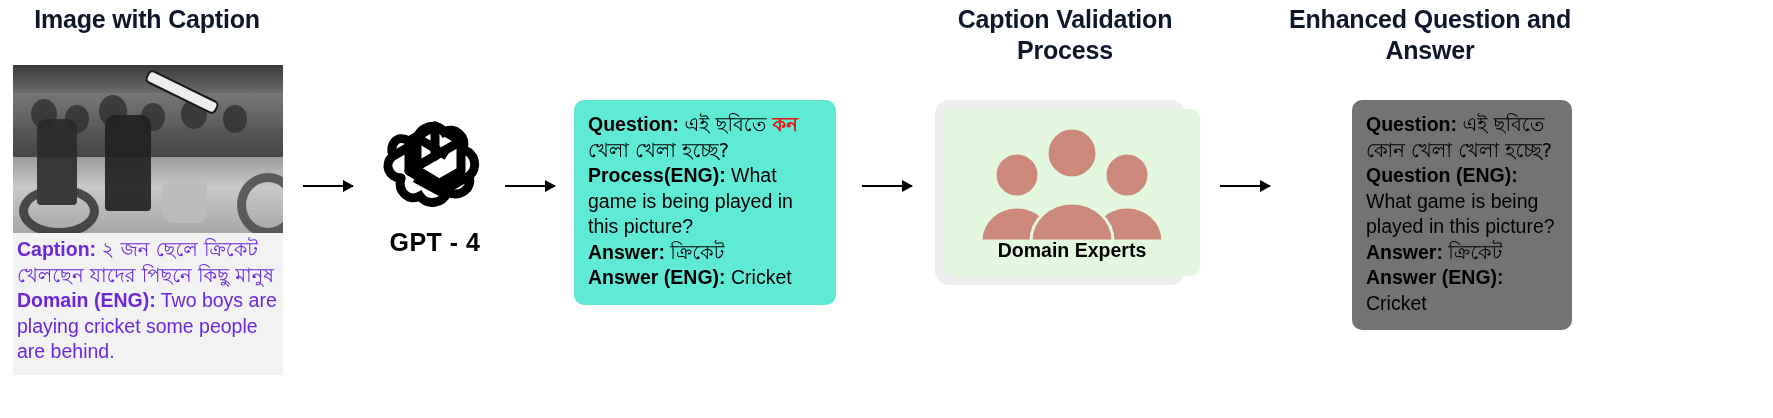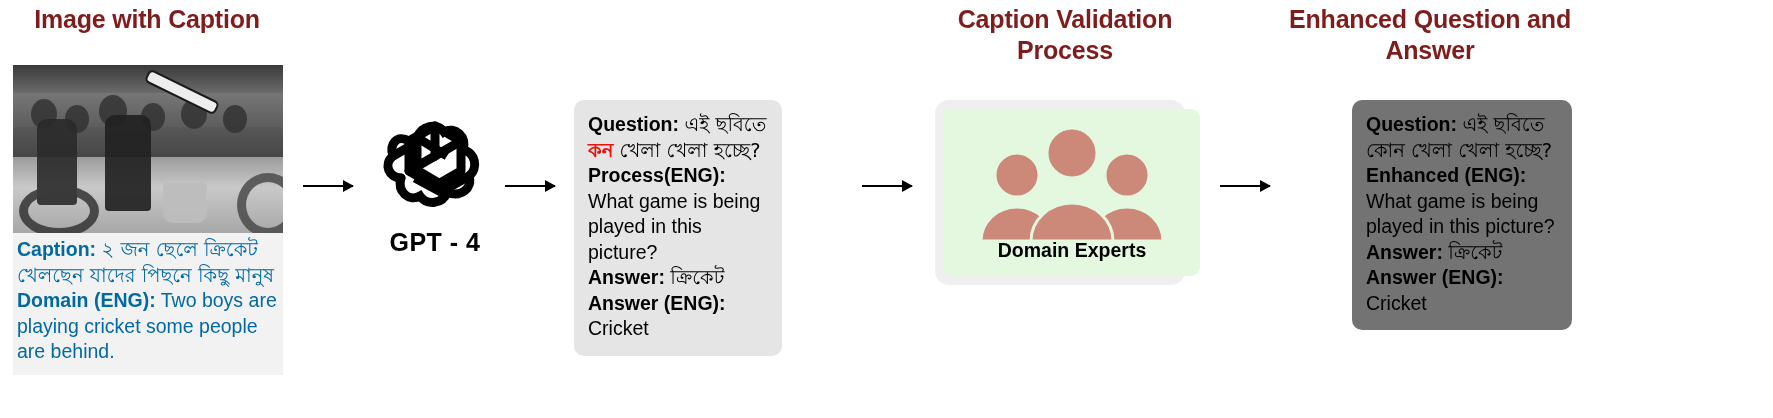--- a/index.html
+++ b/index.html
@@ -24,21 +24,21 @@
   }
 
   
   .col-title {
     position: absolute;
     text-align: center;
     font-weight: bold;
     font-size: 25px;
     line-height: 31px;
     letter-spacing: -0.2px;
-    color: #7f1d1d;
+    color: #0f172a;
   }
   #title-image   { left: 12px;   top: 4px;  width: 270px; }
   #title-gen     { left: 560px;  top: 4px;  width: 300px; }
   #title-valid   { left: 930px;  top: 4px;  width: 270px; }
   #title-enh     { left: 1280px; top: 4px;  width: 300px; }
 
   
   #image-panel {
     position: absolute;
     left: 13px;
@@ -98,21 +98,21 @@
   }
   .ph-bucket {
     left: 150px; top: 118px; width: 44px; height: 40px;
     background: #bdbdbd; border-radius: 4px 4px 10px 10px; opacity: .95;
   }
 
   #caption-block {
     padding: 4px 6px 10px 4px;
     font-size: 19.5px;
     line-height: 25.5px;
-    color: #0369a1;
+    color: #6d28d9;
   }
   #caption-block .lbl { font-weight: bold; }
   .bn { font-family: "DejaVu Sans", "Liberation Sans", sans-serif; }
 
   
   .arrow {
     position: absolute;
     height: 2px;
     background: #000;
   }
@@ -151,22 +151,22 @@
     border-radius: 10px;
     padding: 12px 14px 14px 14px;
     font-size: 19.5px;
     line-height: 25.5px;
     box-sizing: border-box;
   }
   .qa-box .lbl { font-weight: bold; }
   #gen-box {
     left: 574px;
     top: 100px;
-    width: 208px;
-    background: #e5e5e5;
+    width: 262px;
+    background: #5eead4;
   }
   #enh-box {
     left: 1352px;
     top: 100px;
     width: 220px;
     background: #737373;
   }
   .hl-red { color: #e8140f; font-weight: bold; }
 
   
@@ -319,21 +319,21 @@
   </div>
 
   <div class="arrow" id="arrow-4"></div>
 
   <div class="qa-box" id="enh-box">
     <div>
       <span class="lbl">Question:</span>
       <span class="bn">এই ছবিতে কোন খেলা খেলা হচ্ছে?</span>
     </div>
     <div>
-      <span class="lbl">Enhanced (ENG):</span><span> What game is being played in this picture?</span>
+      <span class="lbl">Question (ENG):</span><span> What game is being played in this picture?</span>
     </div>
     <div>
       <span class="lbl">Answer:</span>
       <span class="bn">ক্রিকেট</span>
     </div>
     <div>
       <span class="lbl">Answer (ENG):</span>
       <span>Cricket</span>
     </div>
   </div>

